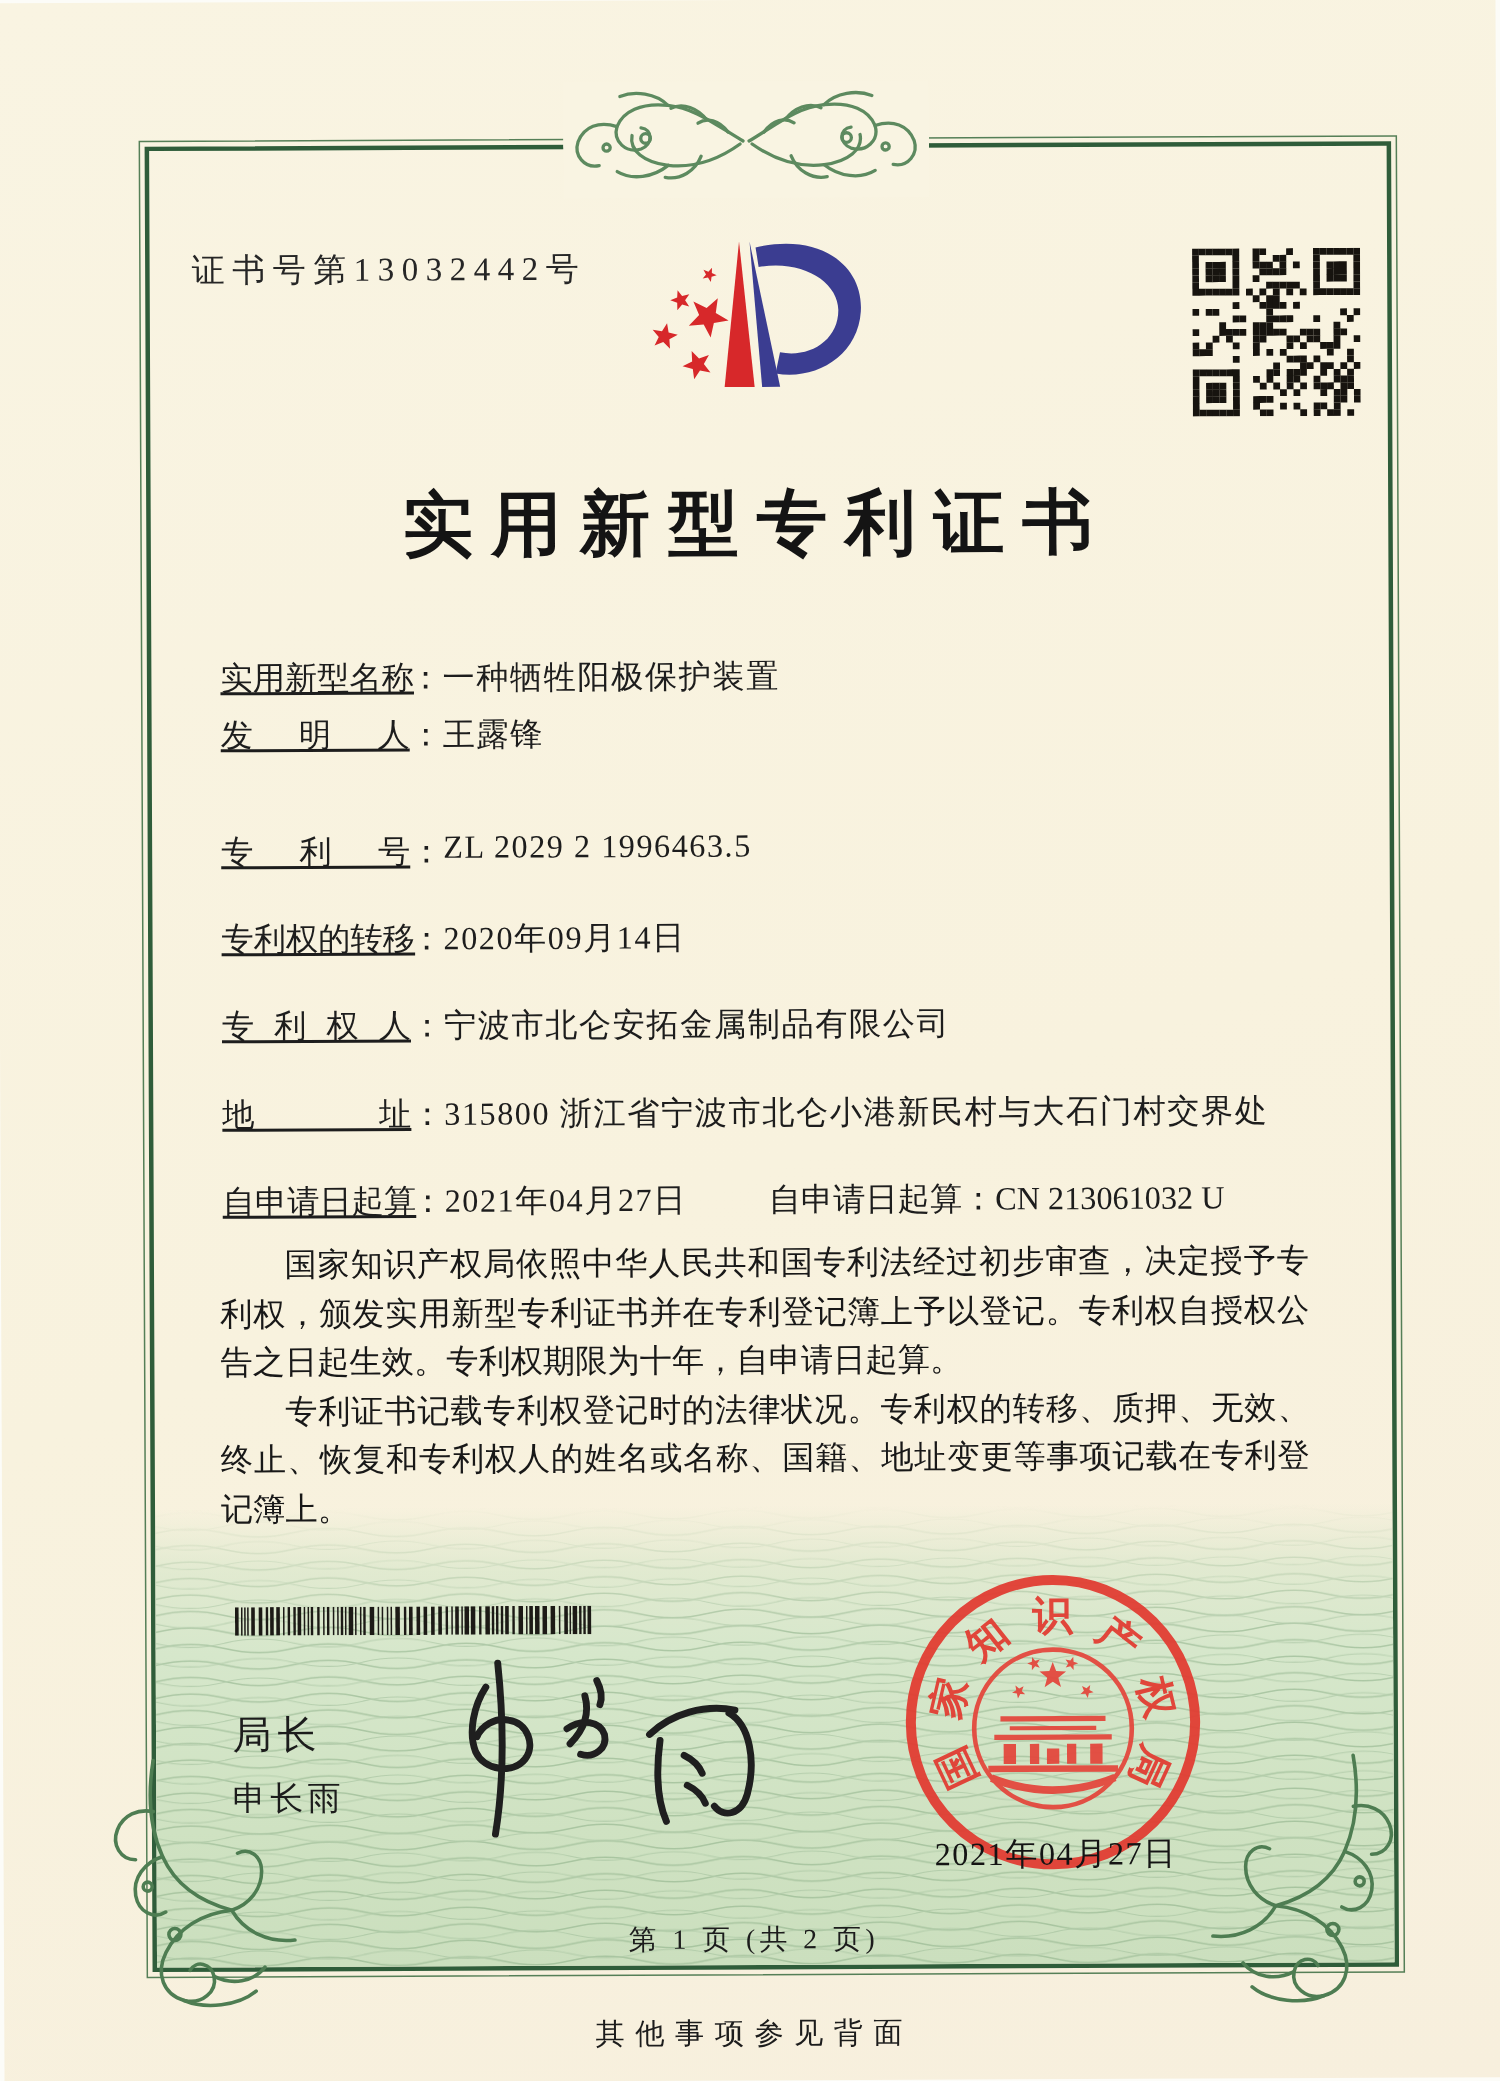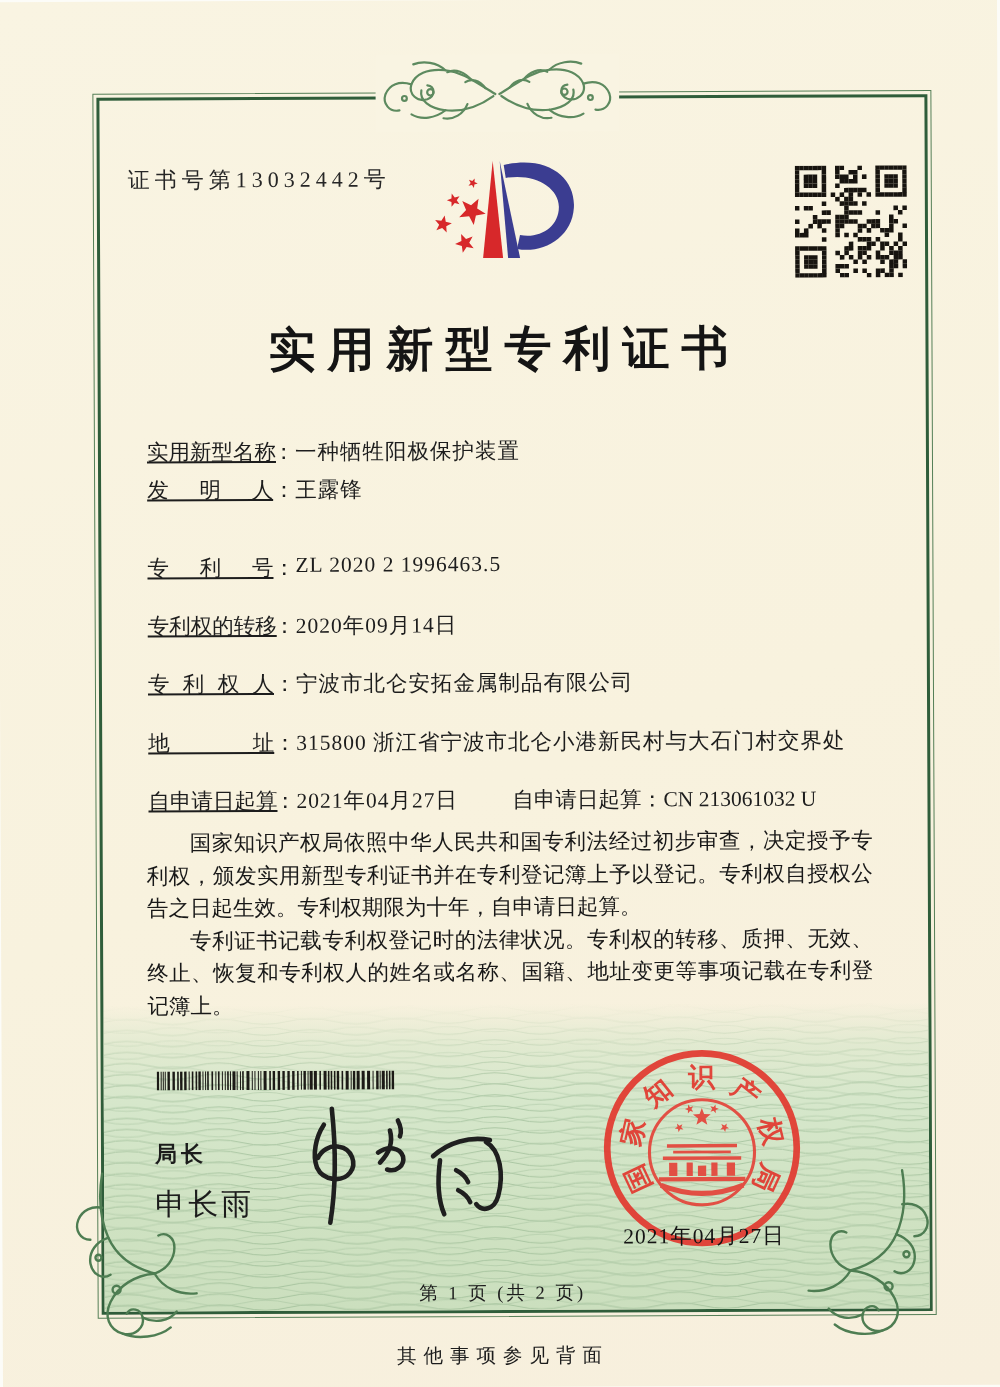--- a/index.html
+++ b/index.html
@@ -34,22 +34,22 @@
   .row .val{display:inline-block;vertical-align:top;letter-spacing:1px;}
   .r0{top:436px}.r1{top:474px}.r2{top:552px}.r3{top:610px}.r4{top:668px}.r5{top:727px}.r6{top:785px}
   .pair2{position:absolute;left:512px;top:785px;font-size:21.5px;color:#1d1d1d;white-space:nowrap;}
   .pair2 .colon{display:inline-block;width:22px;}
   
   .body-text{position:absolute;left:146px;top:826px;width:726px;font-size:21.5px;
              line-height:32.5px;color:#181818;text-align:justify;}
   .body-text p{margin:0;text-indent:2em;}
   
   .barcode{position:absolute;left:155px;top:1070px;width:240px;height:19px;}
-  .director-label{position:absolute;left:153px;top:1138px;font-size:22px;letter-spacing:4px;color:#1c1c1c;font-weight:bold;}
-  .director-name{position:absolute;left:153px;top:1183px;font-size:30px;letter-spacing:3px;color:#1c1c1c;}
+  .director-label{position:absolute;left:153px;top:1138px;font-size:26px;letter-spacing:4px;color:#1c1c1c;}
+  .director-name{position:absolute;left:153px;top:1183px;font-size:22px;letter-spacing:3px;color:#1c1c1c;}
   .signature{position:absolute;left:288px;top:1100px;width:240px;height:130px;}
   .seal{position:absolute;left:597px;top:1046px;width:206px;height:206px;opacity:.93;}
   .seal-date{position:absolute;left:604px;top:1222px;width:195px;text-align:center;
              font-size:21.5px;letter-spacing:1px;color:#141414;}
   .page-info{position:absolute;left:0;top:1280px;width:100%;text-align:center;
              font-size:18.5px;letter-spacing:3px;color:#1c1c1c;}
   .back-note{position:absolute;left:0;top:1342px;width:100%;text-align:center;
              font-size:19.5px;letter-spacing:7px;color:#1c1c1c;}
   
   .ornament-top{position:absolute;left:378px;top:54px;width:244px;height:78px;}
@@ -398,21 +398,21 @@
 
   <div class="title">实用新型专利证书</div>
 
   <div class="row r0">
     <span class="lbl">实用新型名称</span><span class="colon">：</span><span class="val">一种牺牲阳极保护装置</span>
   </div>
   <div class="row r1">
     <span class="lbl">发明人</span><span class="colon">：</span><span class="val">王露锋</span>
   </div>
   <div class="row r2">
-    <span class="lbl">专利号</span><span class="colon">：</span><span class="val">ZL 2020 2 1996463.5</span>
+    <span class="lbl">专利号</span><span class="colon">：</span><span class="val">ZL 2029 2 1996463.5</span>
   </div>
   <div class="row r3">
     <span class="lbl">专利权的转移</span><span class="colon">：</span><span class="val">2020年09月14日</span>
   </div>
   <div class="row r4">
     <span class="lbl">专利权人</span><span class="colon">：</span><span class="val">宁波市北仑安拓金属制品有限公司</span>
   </div>
   <div class="row r5">
     <span class="lbl">地址</span><span class="colon">：</span><span class="val">315800 浙江省宁波市北仑小港新民村与大石门村交界处</span>
   </div>

